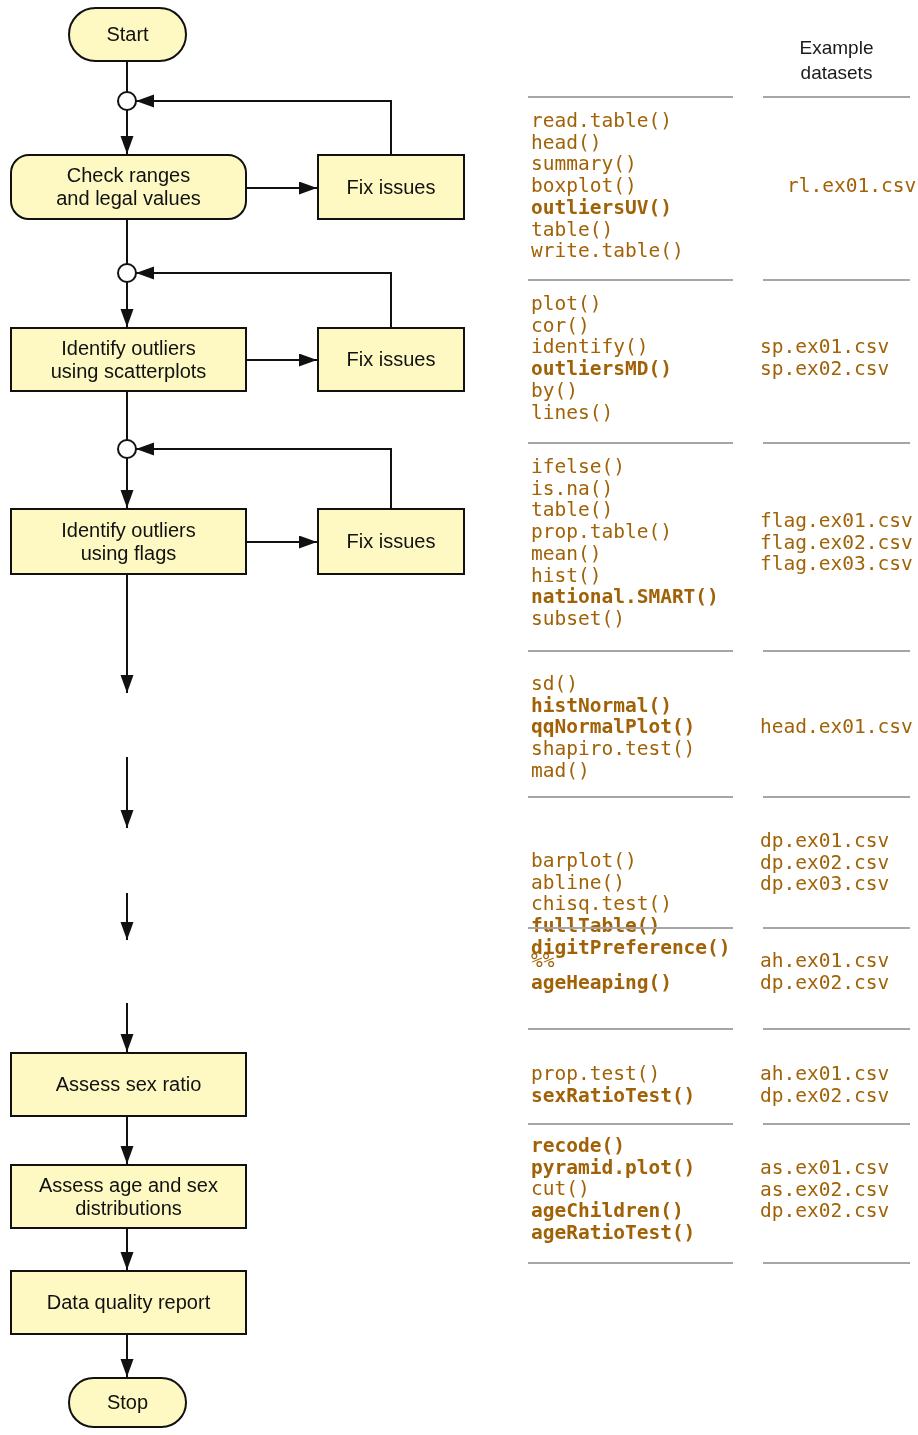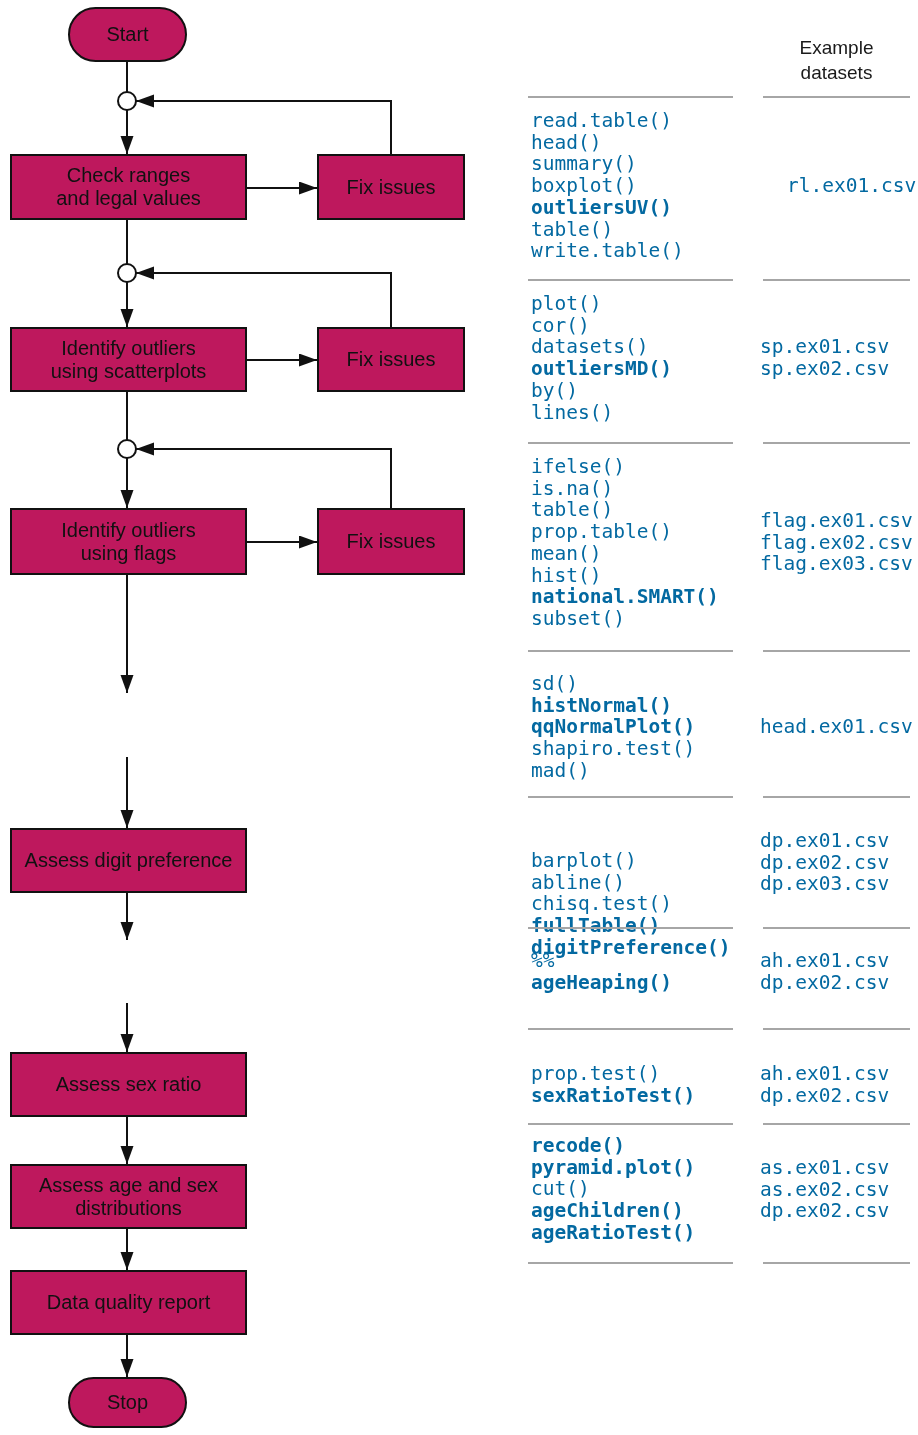--- a/index.html
+++ b/index.html
@@ -1,27 +1,27 @@
 <!DOCTYPE html>
 <html><head>
 <meta charset="utf-8">
 <style>
   html,body{margin:0;padding:0;background:#fff;}
   #stage{position:relative;width:918px;height:1435px;background:#ffffff;overflow:hidden;
          font-family:"Liberation Sans",sans-serif;color:#111;}
   #connectors{position:absolute;left:0;top:0;width:918px;height:1435px;}
-  .node{position:absolute;border:2px solid #111;background:#be185d;display:flex;
+  .node{position:absolute;border:2px solid #111;background:#fef9c3;display:flex;
         align-items:center;justify-content:center;text-align:center;
         font-size:20px;line-height:1.14;white-space:pre-line;box-sizing:border-box;}
   .pill{border-radius:28px;}
   .hdr{position:absolute;text-align:center;font-size:19px;color:#1a1a1a;white-space:pre-line;}
   .rule{position:absolute;height:1.5px;background:#a6a6a6;}
   .mono-col{position:absolute;}
   .mono-line{font-family:"DejaVu Sans Mono",monospace;font-size:19.5px;line-height:21.7px;
-             white-space:pre;color:#0369a1;}
+             white-space:pre;color:#a16207;}
   .bold{font-weight:bold;}
   .italic{font-style:italic;}
 </style>
 </head>
 <body>
 
 <div id="stage">
 
   <svg id="connectors" viewBox="0 0 918 1435" xmlns="http://www.w3.org/2000/svg">
     <defs>
@@ -55,33 +55,32 @@
       <path marker-end="url(#ah)" d="M391,508 V449 H136"></path>
 
       <circle cx="127" cy="101" r="9" fill="#fff"></circle>
       <circle cx="127" cy="273" r="9" fill="#fff"></circle>
       <circle cx="127" cy="449" r="9" fill="#fff"></circle>
     </g>
   </svg>
 
   <div class="node pill" style="left:68px;top:7px;width:119px;height:55px;">Start</div>
 
-  <div class="node" style="left:10px;top:154px;width:237px;height:66px;">Check ranges
+  <div class="node" style="left:10px;top:154px;width:237px;height:66px;border-radius:19px;">Check ranges
 and legal values</div>
   <div class="node" style="left:317px;top:154px;width:148px;height:66px;">Fix issues</div>
 
   <div class="node" style="left:10px;top:327px;width:237px;height:65px;">Identify outliers
 using scatterplots</div>
   <div class="node" style="left:317px;top:327px;width:148px;height:65px;">Fix issues</div>
 
   <div class="node" style="left:10px;top:508px;width:237px;height:67px;">Identify outliers
 using flags</div>
   <div class="node" style="left:317px;top:508px;width:148px;height:67px;">Fix issues</div>
 
-  <div class="node" style="left:10px;top:828px;width:237px;height:65px;">Assess digit preference</div>
   <div class="node" style="left:10px;top:1052px;width:237px;height:65px;">Assess sex ratio</div>
   <div class="node" style="left:10px;top:1164px;width:237px;height:65px;">Assess age and sex
 distributions</div>
   <div class="node" style="left:10px;top:1270px;width:237px;height:65px;">Data quality report</div>
 
   <div class="node pill" style="left:68px;top:1377px;width:119px;height:51px;">Stop</div>
 
   <div class="hdr" style="left:763px;top:35px;width:147px;line-height:25px;">Example
 datasets</div>
 
@@ -96,21 +95,21 @@
         <div class="mono-line">write.table()</div>
       </div>
       <div class="mono-col" style="left: 787px; top: 175px; width: 152px;">
         <div class="mono-line">rl.ex01.csv</div>
       </div>
       <div class="rule" style="left: 528px; top: 279px; width: 205px;"></div>
       <div class="rule" style="left: 763px; top: 279px; width: 147px;"></div>
       <div class="mono-col" style="left: 531px; top: 293px; width: 206px;">
         <div class="mono-line">plot()</div>
         <div class="mono-line">cor()</div>
-        <div class="mono-line">datasets()</div>
+        <div class="mono-line">identify()</div>
         <div class="mono-line bold">outliersMD()</div>
         <div class="mono-line">by()</div>
         <div class="mono-line">lines()</div>
       </div>
       <div class="mono-col" style="left: 760px; top: 336px; width: 152px;">
         <div class="mono-line">sp.ex01.csv</div>
         <div class="mono-line">sp.ex02.csv</div>
       </div>
       <div class="rule" style="left: 528px; top: 442px; width: 205px;"></div>
       <div class="rule" style="left: 763px; top: 442px; width: 147px;"></div>

